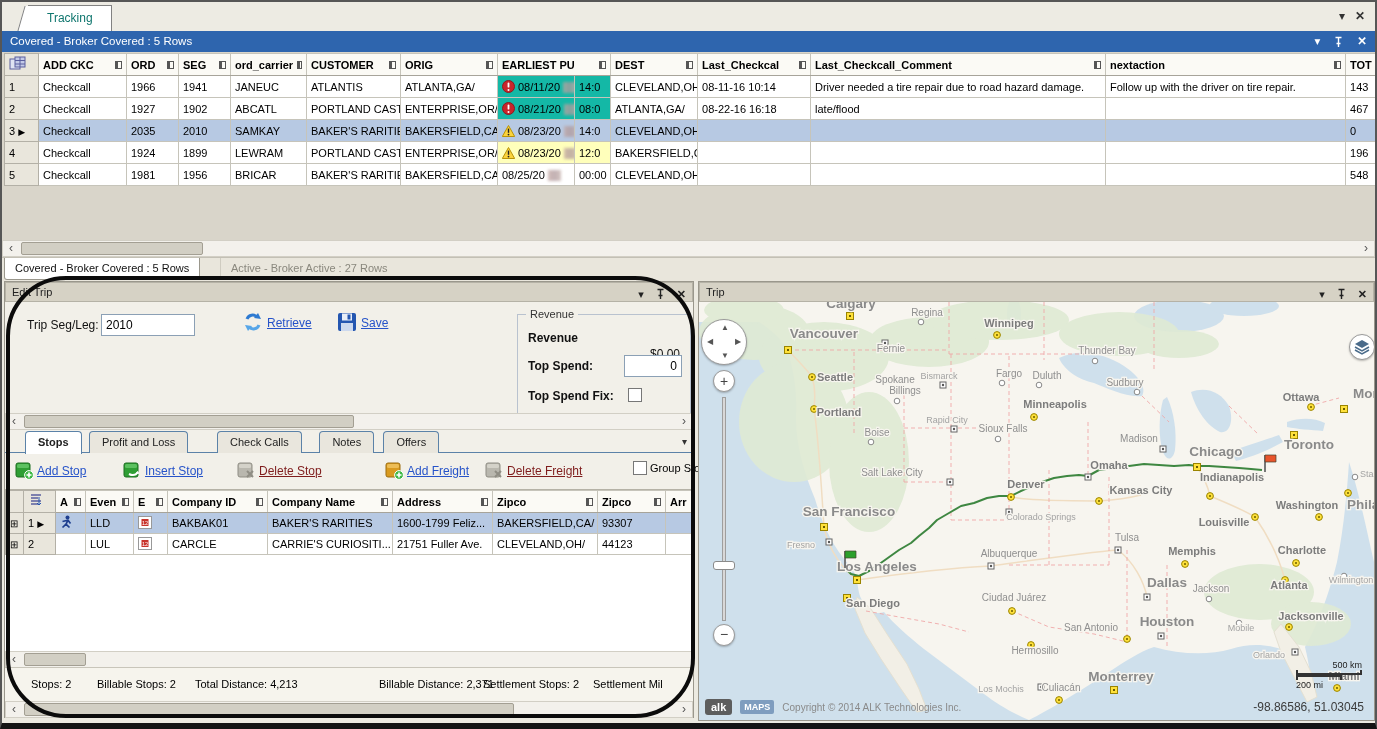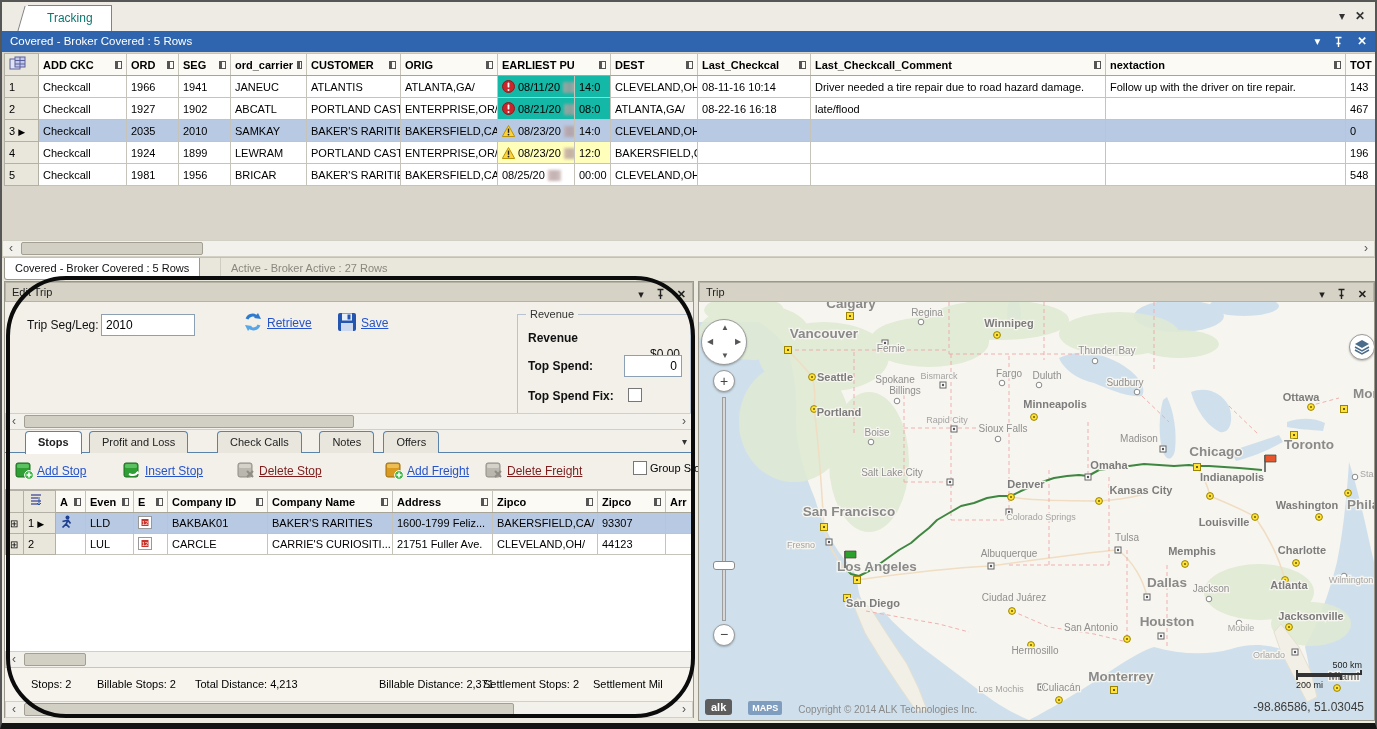--- a/index.html
+++ b/index.html
@@ -82,21 +82,21 @@
   #et-status span{position:absolute;top:10px;white-space:nowrap;}
 
   
   #map-area{position:absolute;left:0;top:20px;width:675px;height:418px;background:#f7f5ef;overflow:hidden;}
   #map-svg{position:absolute;left:0;top:0;}
   .mapctl{position:absolute;background:#fff;border:1px solid #9a9a9a;border-radius:50%;box-shadow:0 1px 2px rgba(0,0,0,.25);text-align:center;color:#444;cursor:pointer;z-index:3;}
   #rosette{left:2px;top:17px;width:46px;height:46px;}
   #rosette span{position:absolute;font-size:8px;color:#555;}
   #zslider-track{position:absolute;left:23px;top:95px;width:4px;height:224px;background:#d8d8d8;border:1px solid #9e9e9e;z-index:3;}
   #zslider-handle{position:absolute;left:14px;top:259px;width:22px;height:9px;background:#fff;border:1px solid #8a8a8a;border-radius:3px;z-index:4;cursor:pointer;}
-  #attr{position:absolute;left:6px;bottom:5px;display:flex;align-items:flex-end;gap:16px;z-index:3;}
+  #attr{position:absolute;left:6px;bottom:5px;display:flex;align-items:center;gap:8px;z-index:3;}
   #alk-logo{background:#5d5d5d;color:#fff;border-radius:3px;font-size:11px;font-weight:bold;padding:2px 6px;}
   #maps-logo{background:#7f9dbf;color:#fff;border-radius:2px;font-size:9px;font-weight:bold;padding:2px 4px;}
   #copyright{font-size:10px;color:#8a8a8a;}
   #coords{position:absolute;right:10px;bottom:6px;font-size:12px;color:#3c3c3c;z-index:3;}
   #scalebar{position:absolute;right:12px;bottom:30px;width:66px;z-index:3;font-size:9px;color:#222;}
   #scalebar .bar{border-bottom:2px solid #333;border-left:2px solid #333;border-right:2px solid #333;height:5px;}
   #scalebar .bar2{border-top:2px solid #333;border-left:2px solid #333;border-right:2px solid #333;height:5px;width:46px;}
 
   
   #annotation{position:absolute;left:4px;top:274px;width:689px;height:442px;border:4px solid #0b0b0b;border-radius:60px;z-index:40;pointer-events:none;}

